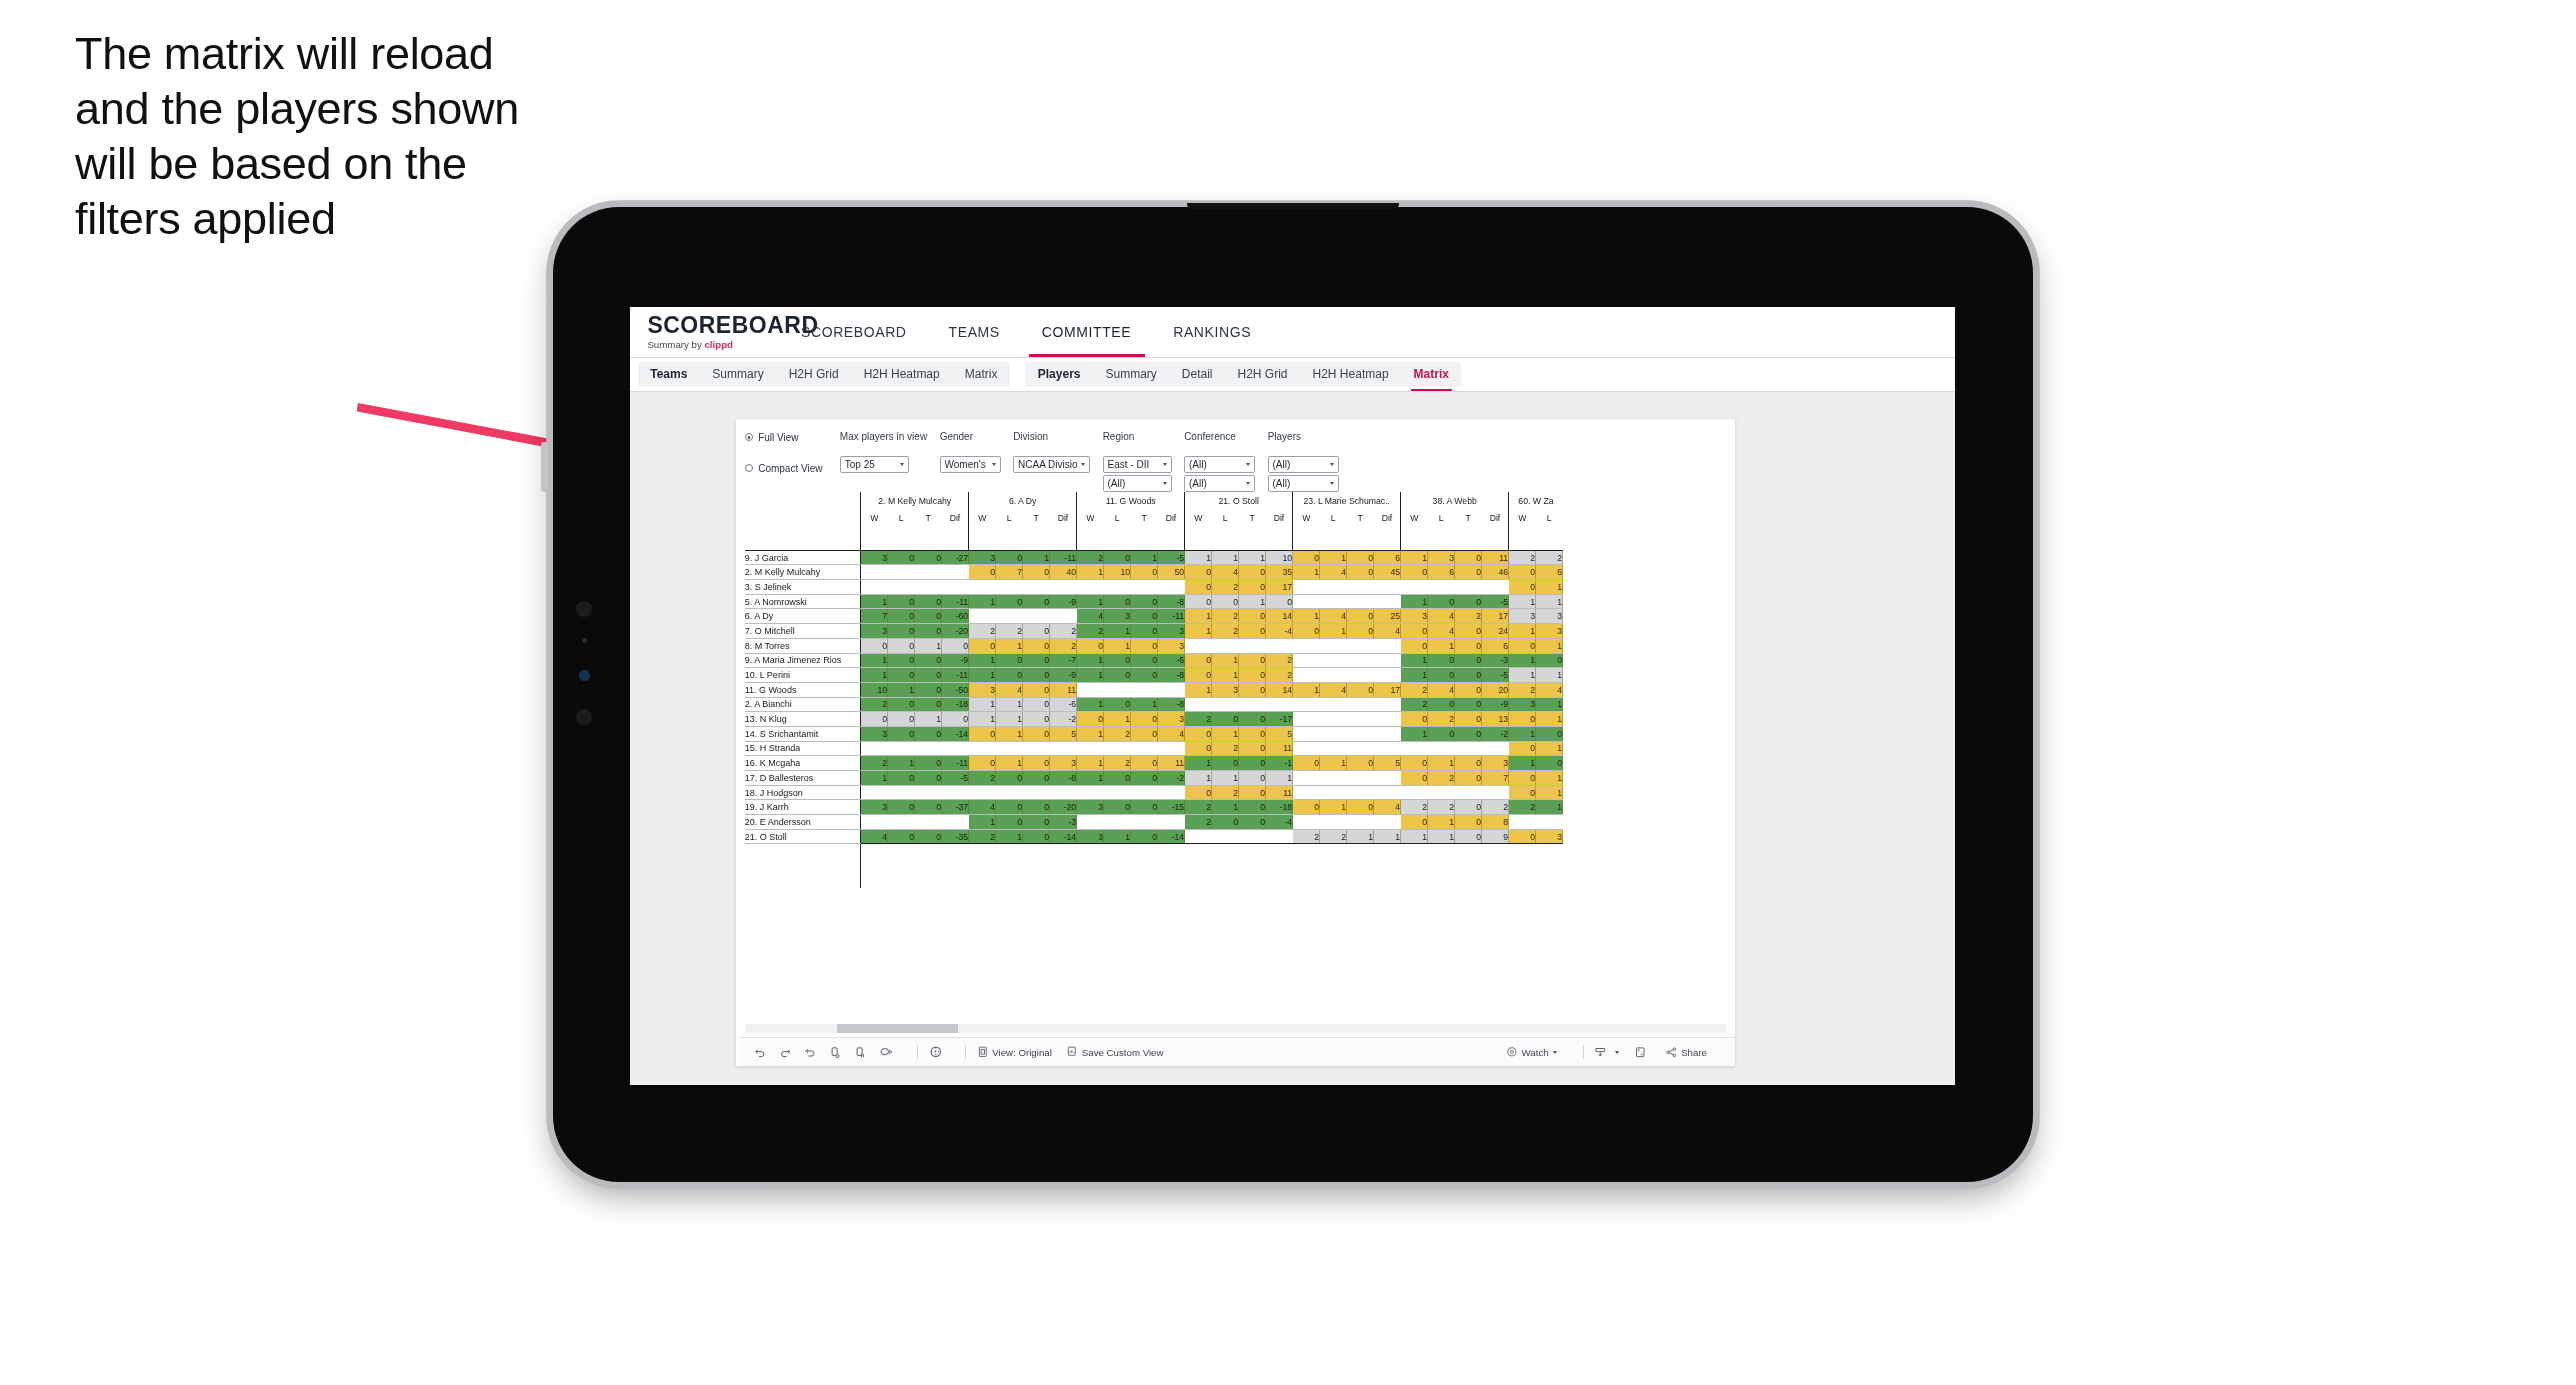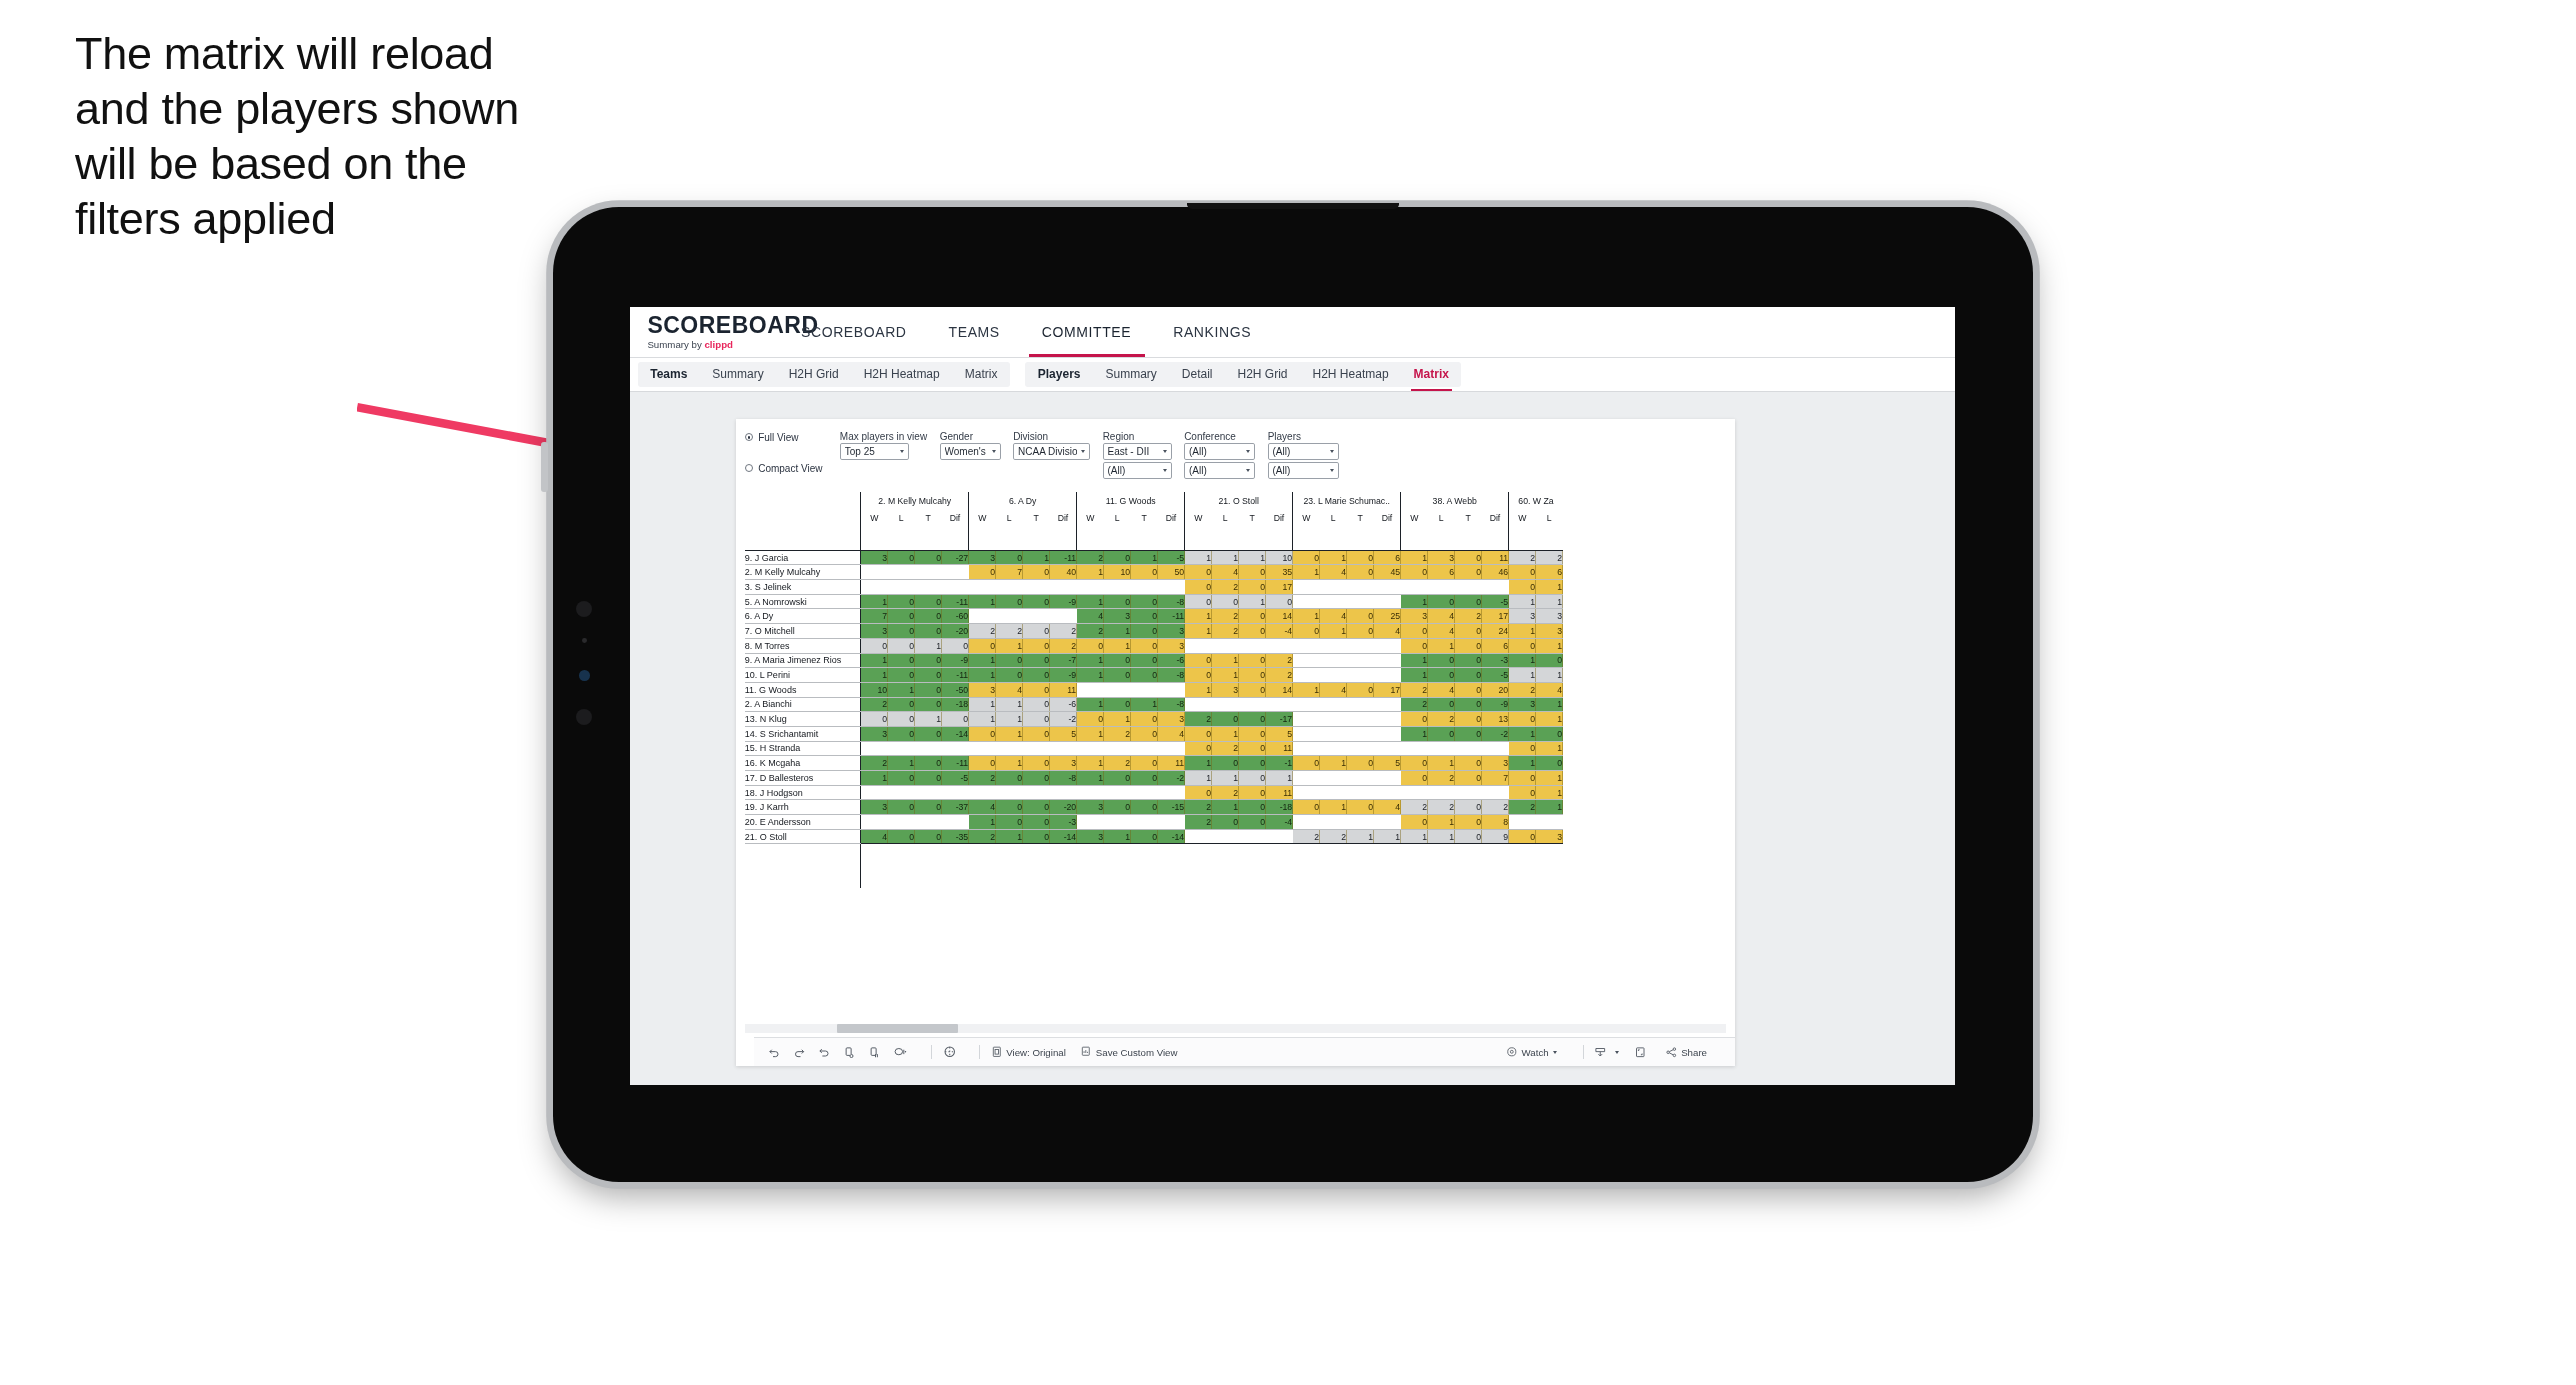--- a/index.html
+++ b/index.html
@@ -80,21 +80,21 @@
   
   #wb{position:absolute;left:0;right:0;top:85px;bottom:0;background:#eceef0;}
   #sheet{
     position:absolute;left:106px;top:27px;width:999px;height:647px;
     background:#ffffff;box-shadow:0 1px 3.9px rgba(0,0,0,.14);
   }
 
   
   #filters{display:flex;padding:11.6px 8.7px 7.7px 8.7px;gap:0px;font-size:10px;color:#2b3340;}
   .fcol{margin-right:12.5px;}
-  .flabel{font-size:10px;color:#333b47;margin-bottom:1px;height:11.6px;}
+  .flabel{font-size:10px;color:#333b47;margin-bottom:14px;height:11.6px;}
   .fsel{
     height:16.4px;border:1px solid #9aa0a8;background:#fff;border-radius:1.9px;
     font-size:10px;color:#1f2630;display:flex;align-items:center;
     padding:0 3.9px;box-sizing:border-box;position:relative;margin-bottom:2.9px;
   }
   .fsel .cap{flex:1;white-space:nowrap;overflow:hidden;}
   .caret{width:0;height:0;border-left:2.9px solid transparent;border-right:2.9px solid transparent;
     border-top:3.9px solid #4a525e;margin-left:3.9px;}
   .radio-wrap{display:flex;flex-direction:column;gap:20px;margin-right:17.4px;padding-top:1px;}
   .radio{display:flex;align-items:center;font-size:10px;color:#2b3340;}
@@ -130,21 +130,21 @@
   .n{background:#d4d6d8;color:#20242a;}
   .e{background:#ffffff;border-right:1px solid transparent;}
   .botrule td{border-bottom:1.9px solid #1c2128;}
 
   
   #hscroll{position:absolute;left:8.7px;right:8.7px;bottom:33px;height:8.7px;background:#f0f1f3;}
   #hthumb{position:absolute;left:92px;top:0;width:121px;height:8.7px;background:#c4c7cb;border-radius:1px;}
 
   
   #toolbar{
-    position:absolute;left:18px;right:0;bottom:0;height:29px;background:#fbfbfc;
+    position:absolute;left:4px;right:0;bottom:0;height:29px;background:#fbfbfc;
     border-top:1px solid #dcdee1;display:flex;align-items:center;padding:0 13.5px;
     font-size:9.7px;color:#3d444e;box-sizing:border-box;
   }
   .tb-ic{margin-right:12.5px;display:flex;align-items:center;color:#565d66;}
   .tb-sep{width:1px;height:14.5px;background:#d3d6da;margin:0 10.6px;}
   .tb-item{display:flex;align-items:center;margin-right:14.5px;white-space:nowrap;}
   .tb-item svg{margin-right:3.9px;}
   .spacer{flex:1;}
   svg{display:block;}
 </style>

